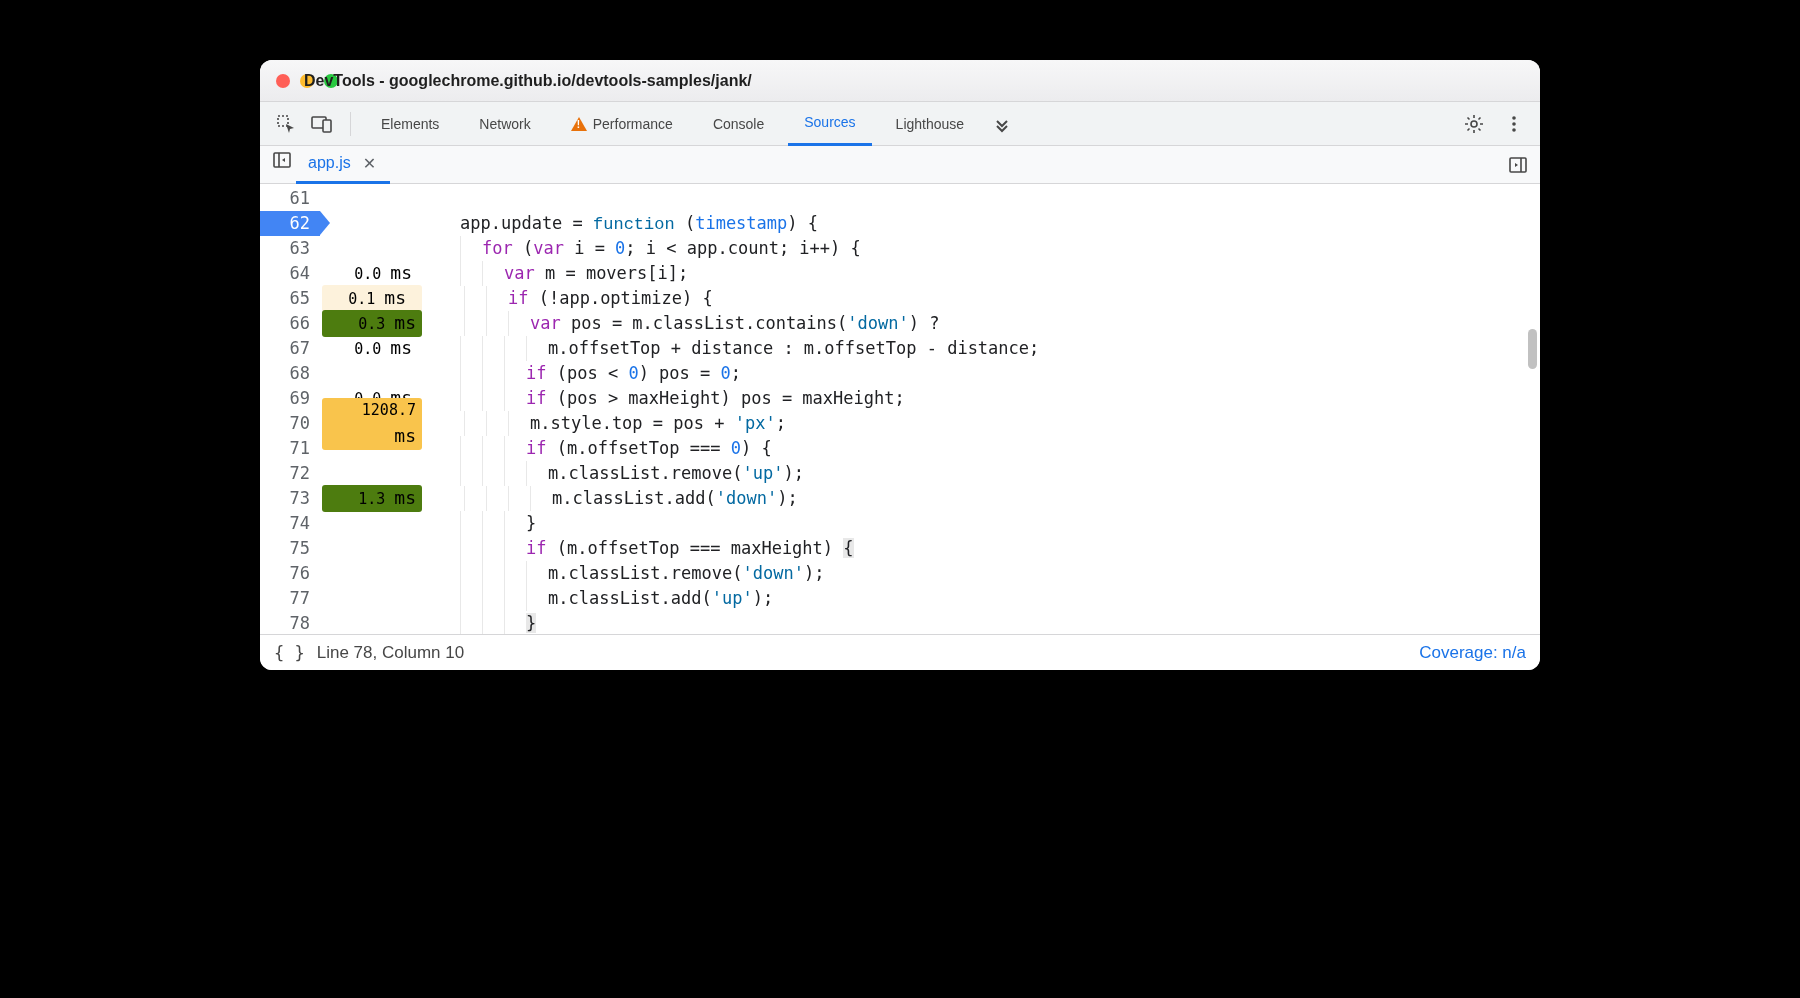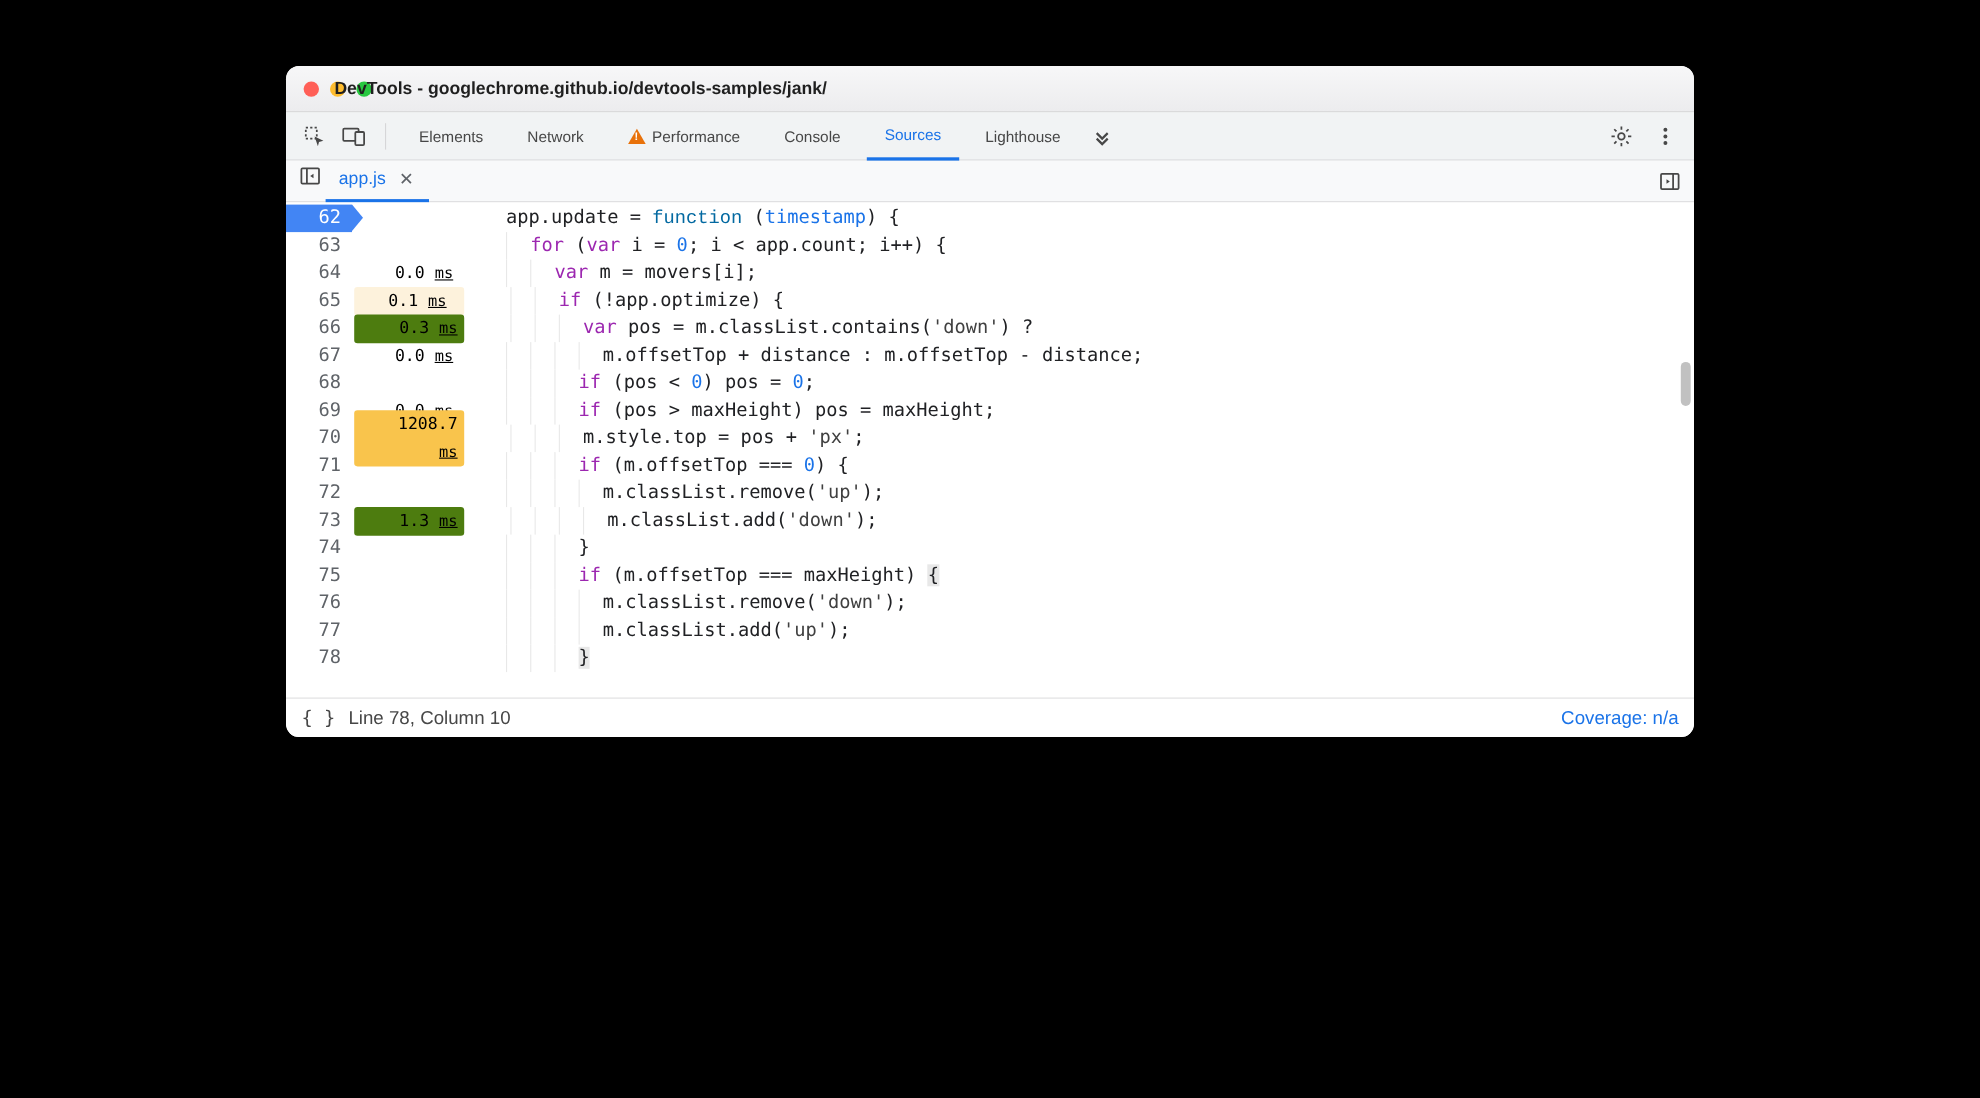--- a/index.html
+++ b/index.html
@@ -155,35 +155,35 @@
   width: 100px;
   text-align: right;
   padding-right: 8px;
   flex-shrink: 0;
   font-size: 15px;
 }
 .timing.t0 { }
 .timing.t1 { background: #fdf2dc; border-radius: 3px; margin: 1px 2px; padding-right: 16px; }
 .timing.t2 { background: #4d7c0f; border-radius: 3px; margin: 1px 2px; padding-right: 6px; }
 .timing.t3 { background: #f9c44c; border-radius: 3px; margin: 1px 2px; padding-right: 6px; font-weight: 500; padding-left: 38px; }
-.timing .ms { font-size: 14px; text-decoration: underline; }
+.timing .ms { font-size: 18px; }
 .indent-guides {
   display: flex;
   flex-shrink: 0;
   padding-left: 40px;
 }
 .ind { width: 22px; border-left: 1px solid #e8e8e8; height: 25px; }
 .code-text {
   white-space: pre;
   color: #202124;
 }
 .kw { color: #9c27b0; }
 .fn { color: #0369a1; font-family: Liberation Mono, monospace; }
 .num { color: #1a73e8; }
-.str { color: #404040; }
+.str { color: #0369a1; }
 .param { color: #1a73e8; }
 .statusbar {
   height: 36px;
   border-top: 1px solid #d6d6d8;
   background: #fff;
   display: flex;
   align-items: center;
   justify-content: space-between;
   padding: 0 14px;
   font-size: 17px;
@@ -293,20 +293,26 @@
           <rect x="2" y="3" width="16" height="14" rx="1"></rect>
           <line x1="13" y1="3" x2="13" y2="17"></line>
           <path d="M10 10 L7 8 L7 12 Z" fill="currentColor" stroke="none"></path>
         </svg>
     </div>
   </div>
 
   <div class="editor">
     <div class="code-lines" id="code-lines">
         <div class="code-line">
+          <div class="gutter">61</div>
+          <div class="timing "></div>
+          <div class="indent-guides"></div>
+          <div class="code-text"></div>
+        </div>
+        <div class="code-line">
           <div class="gutter bp">62</div>
           <div class="timing "></div>
           <div class="indent-guides"></div>
           <div class="code-text">app.update = <span class="fn">function</span> (<span class="param">timestamp</span>) {</div>
         </div>
         <div class="code-line">
           <div class="gutter">63</div>
           <div class="timing "></div>
           <div class="indent-guides">
             <div class="ind"></div>

